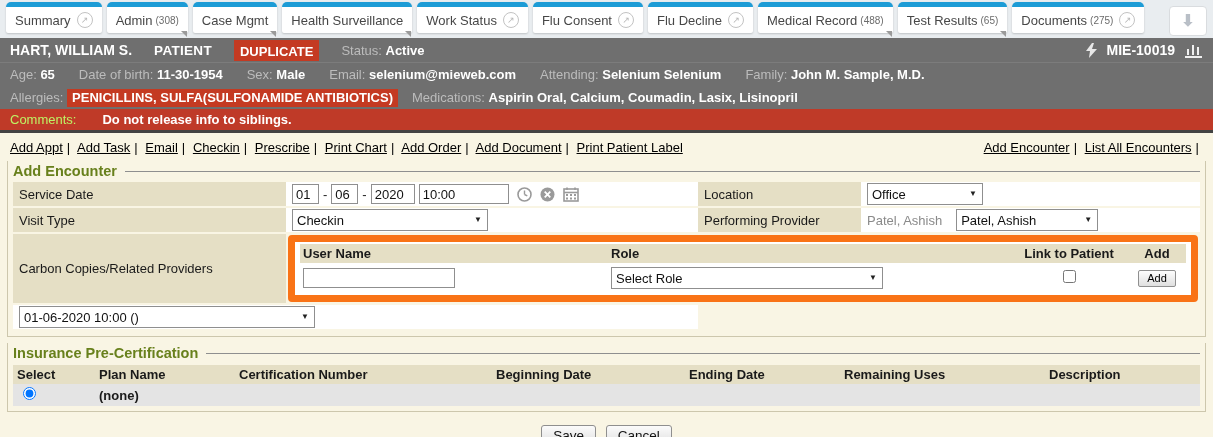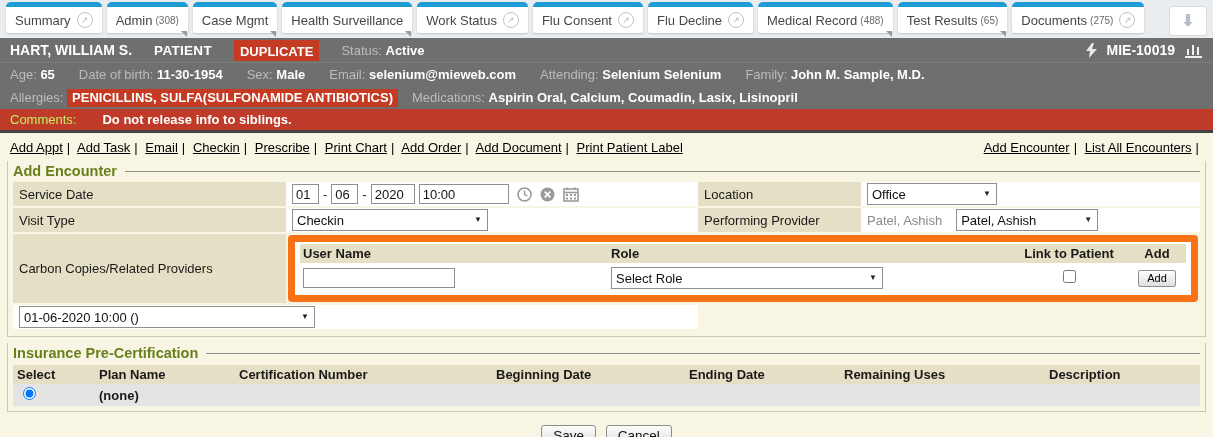--- a/index.html
+++ b/index.html
@@ -66,21 +66,21 @@
   .inp-mm { width:27px; background:#3598ff; color:#fff; border:2px solid #74aee2; }
   .inp-dd { width:27px; }
   .inp-yyyy { width:44px; }
   .inp-time { width:90px; }
   .dash { color:#222; }
 
   .sel-wrap { position:relative; display:inline-block; }
   .sel-wrap::after { content:"▼"; position:absolute; right:6px; top:6px; font-size:8px; color:#222; pointer-events:none; }
   select { -webkit-appearance:none; appearance:none; border:1px solid #8f8f8f; height:22px; background:#fff;
            font-family:"Liberation Sans",sans-serif; font-size:13px; padding:0 18px 0 4px; color:#111; border-radius:0; }
-  .sel-location { width:130px; }
+  .sel-location { width:116px; }
   .sel-visit { width:196px; }
   .sel-provider { width:142px; }
   .sel-role { width:272px; }
   .sel-appt { width:296px; }
 
   .icon-btn { display:inline-flex; align-items:center; cursor:pointer; margin-left:4px; }
 
   
   .cc-outer { background:transparent; padding:1px 2px; align-items:stretch !important; }
   .cc-box { background:#fff; border:7px solid #f97316; border-radius:4px; width:100%; padding:2px 5px 6px; }

